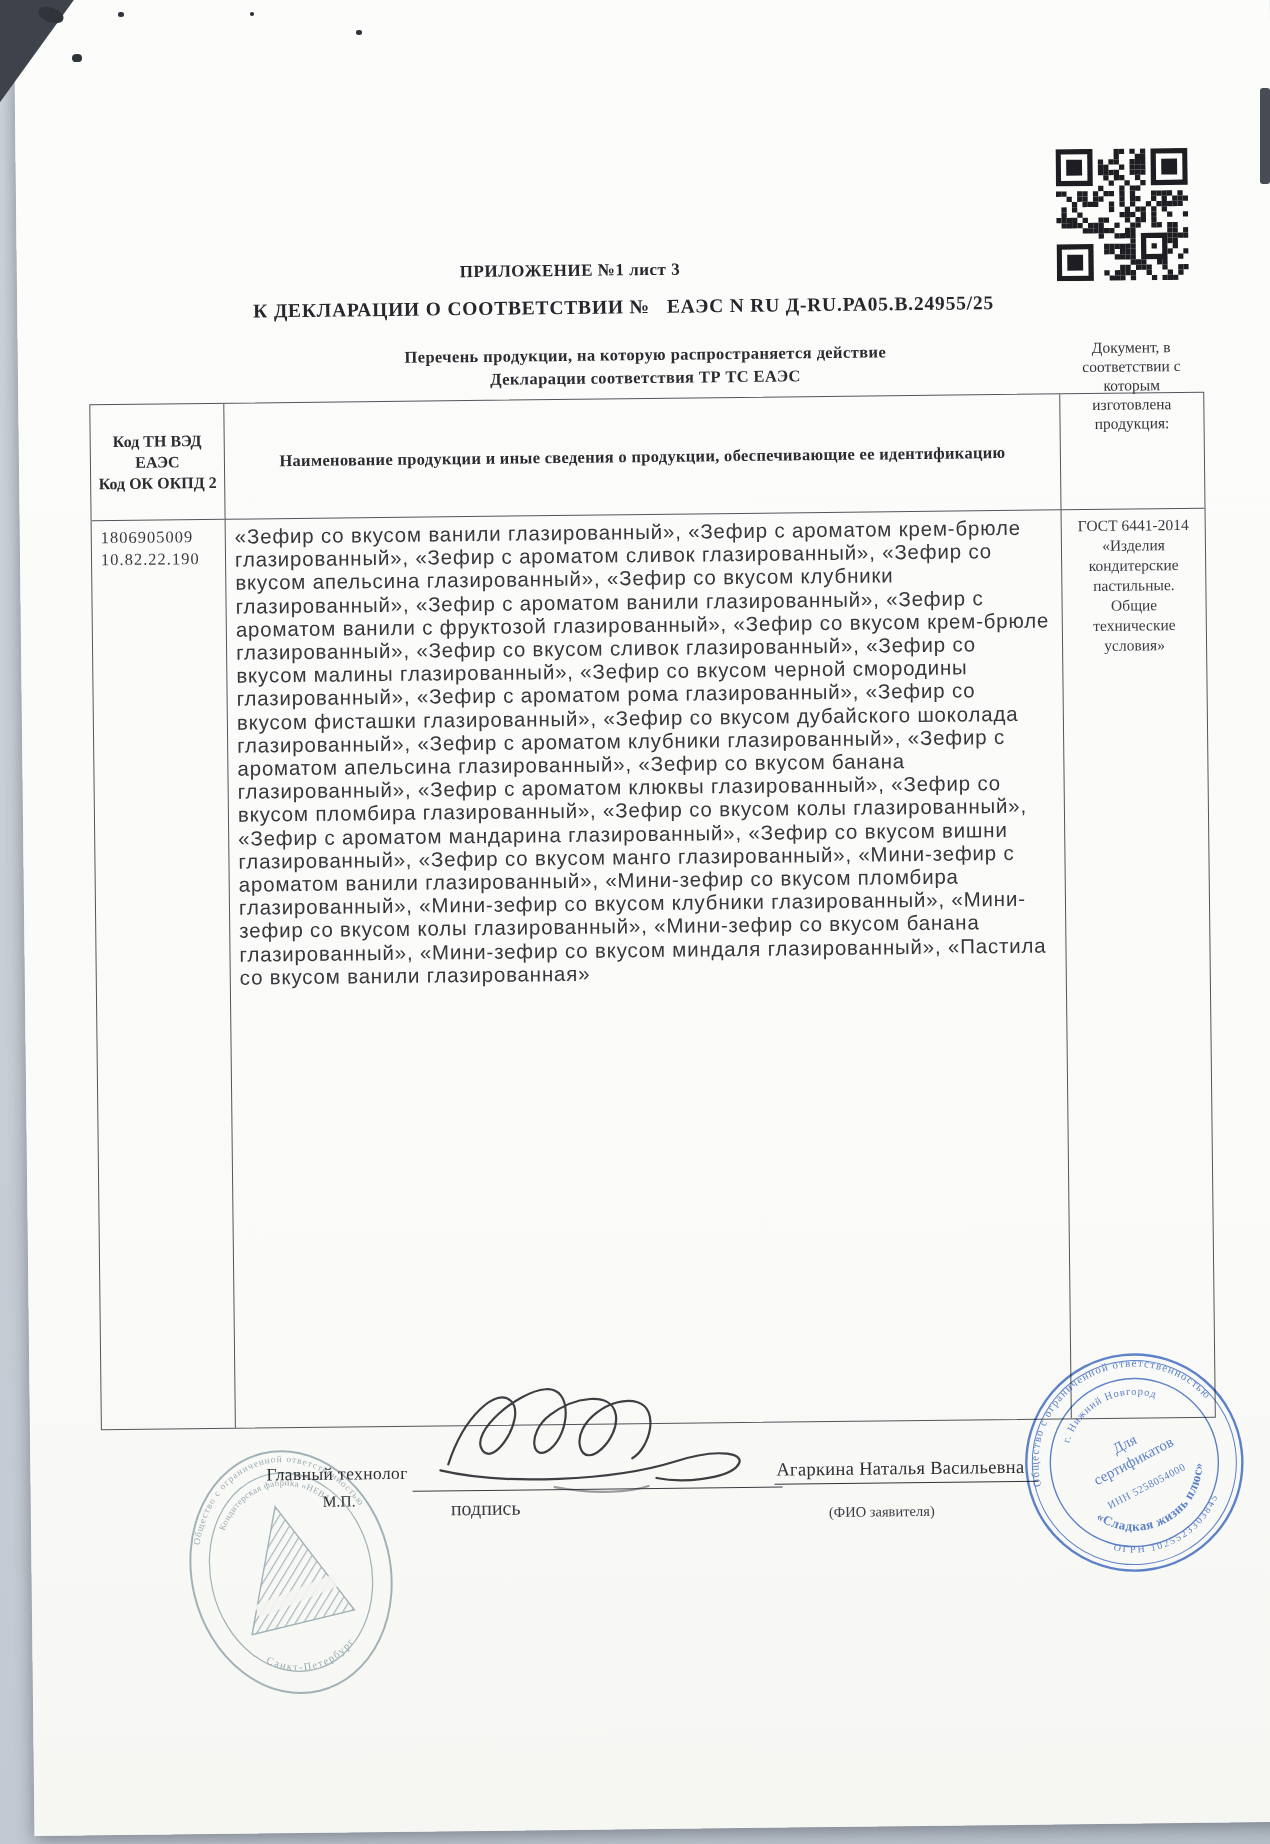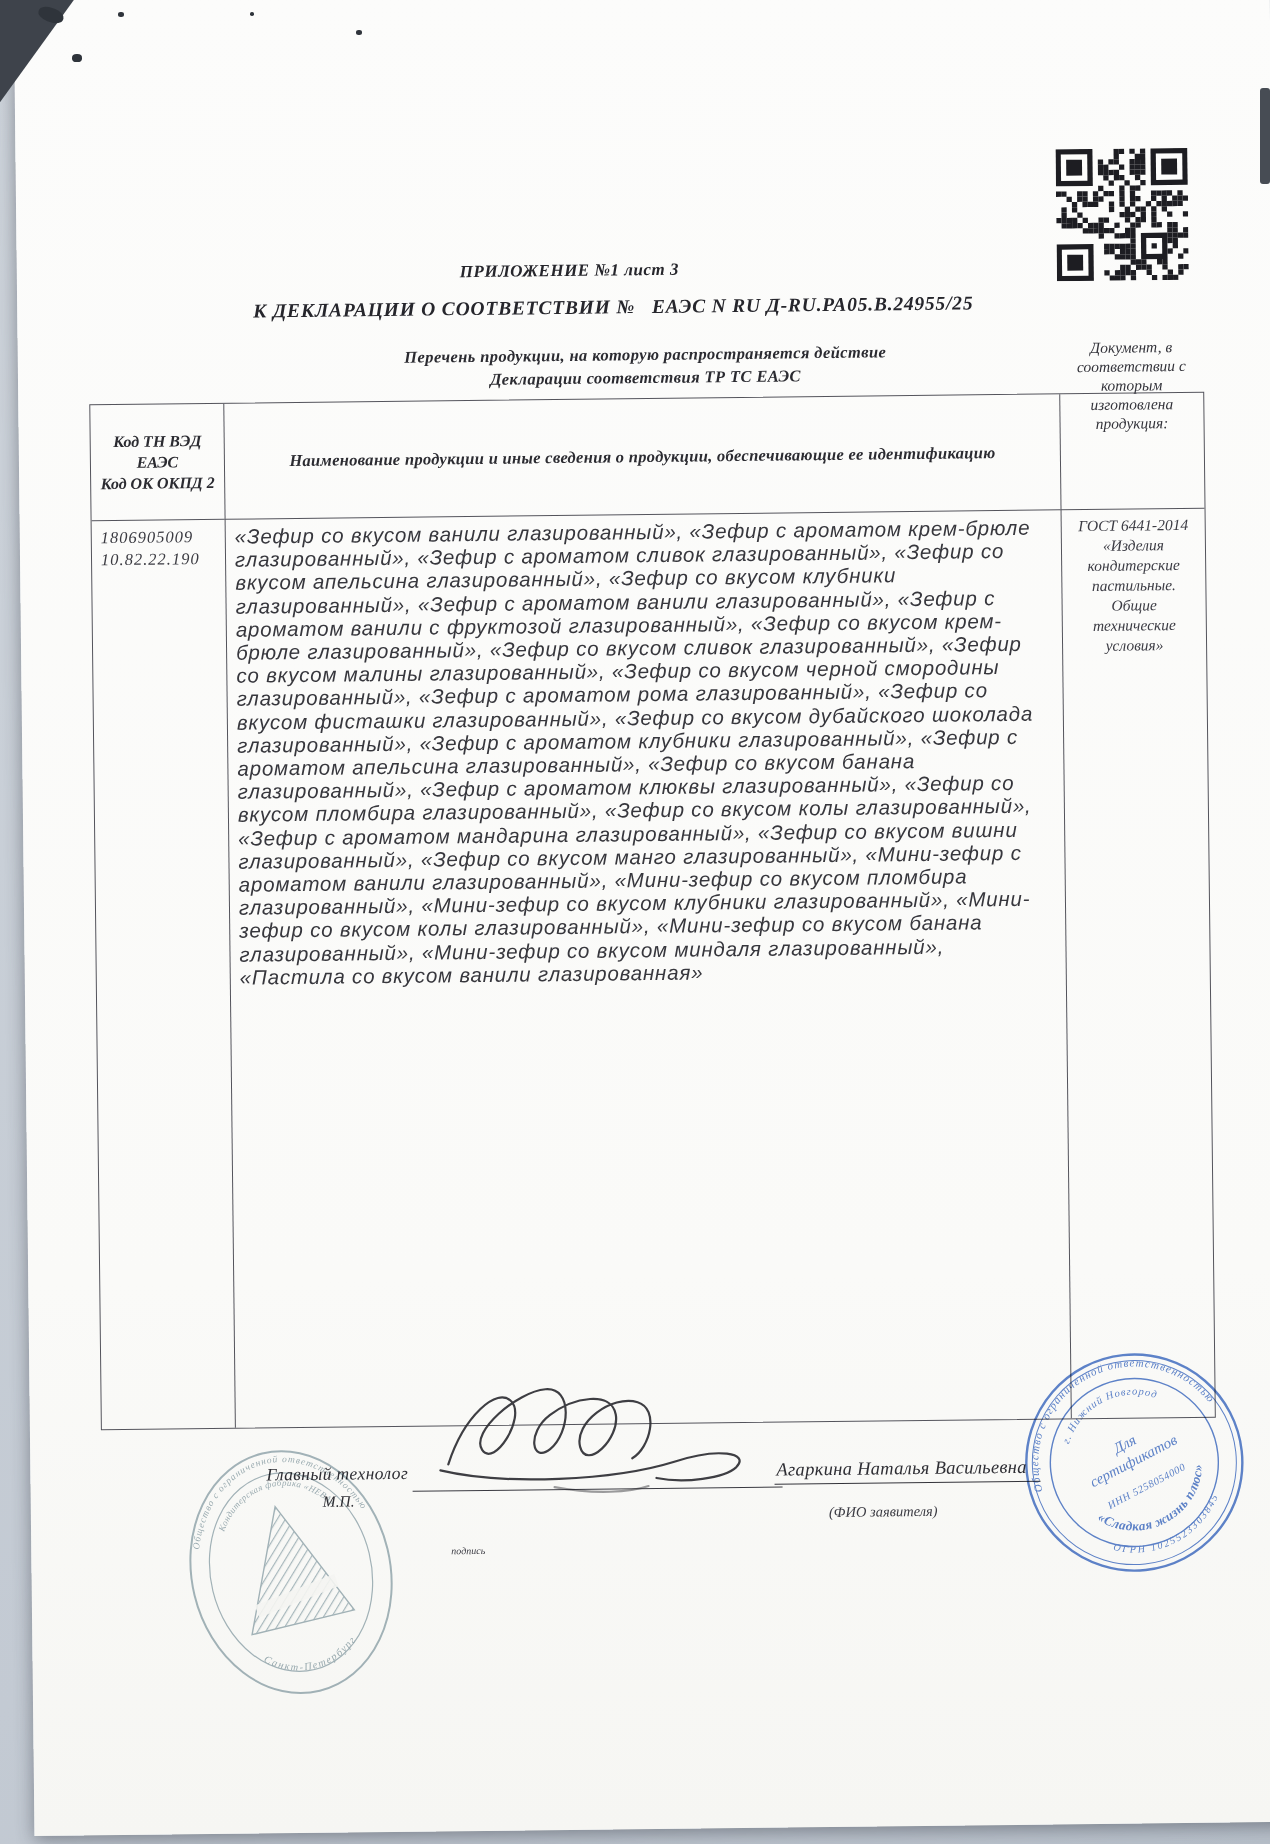--- a/index.html
+++ b/index.html
@@ -2,21 +2,21 @@
 <html><head>
 <meta charset="utf-8">
 <style>
   html,body{margin:0;padding:0;}
   body{
     width:1270px;height:1844px;overflow:hidden;
     font-family:"Liberation Serif","DejaVu Serif",serif;
     background:#c3cad3;
   }
   .scene{position:relative;width:1270px;height:1844px;overflow:hidden;
-    background:linear-gradient(135deg,#ced4db 0%,#c3cad3 55%,#b7bfc9 100%);font-style:italic;}
+    background:linear-gradient(135deg,#ced4db 0%,#c3cad3 55%,#b7bfc9 100%);}
   .page{
     position:absolute;left:24px;top:-16px;width:1256px;height:1845px;
     background:linear-gradient(180deg,#fcfcfb 0%,#fafaf8 70%,#f6f6f3 100%);
     transform:rotate(-0.65deg);
     box-shadow:0 4px 18px rgba(40,45,55,.45);
   }
   .corner-fold{position:absolute;left:-2px;top:-3px;width:78px;height:108px;
     background:#3e434b;clip-path:polygon(0 0,100% 0,0 100%);z-index:7;}
   .speck{position:absolute;background:#2f343b;border-radius:45%;z-index:7;}
   .edge-sliver{position:absolute;left:1260px;top:88px;width:10px;height:96px;
@@ -51,21 +51,21 @@
     font-family:"Liberation Sans","DejaVu Sans",sans-serif;
     font-size:20.5px;line-height:23.2px;letter-spacing:.8px;color:#37373d;text-align:left;}
   .b-doc{padding:6px 10px 0 10px;text-align:center;
     font-size:15.5px;line-height:20px;color:#3c3c44;}
 
   
   .role-label{position:absolute;left:236px;top:1476px;font-size:17.5px;color:#2e2e34;letter-spacing:.4px;}
   .mp-label{position:absolute;left:292px;top:1505px;font-size:15.5px;color:#2e2e34;}
   .sig-line{position:absolute;left:382px;top:1504px;width:370px;height:0;
     border-top:1.7px solid #3a3a41;}
-  .sig-caption{position:absolute;left:420px;top:1511px;font-size:10px;color:#3c3c44;margin-top:48px;}
+  .sig-caption{position:absolute;left:420px;top:1511px;font-size:20px;color:#3c3c44;}
   .applicant-name{position:absolute;left:744px;top:1477px;font-size:18.5px;color:#2e2e34;
     border-bottom:1.7px solid #33333a;padding:0 14px 3px 2px;letter-spacing:.3px;}
   .applicant-caption{position:absolute;left:798px;top:1522px;font-size:14.5px;color:#3c3c44;}
 
   .qr{position:absolute;left:1040px;top:170px;z-index:4;}
   .scribble{position:absolute;left:404px;top:1390px;z-index:5;}
   .factory-stamp{position:absolute;left:152px;top:1455px;z-index:6;mix-blend-mode:multiply;}
   .company-stamp{position:absolute;left:984px;top:1364px;z-index:6;mix-blend-mode:multiply;}
 </style>
 </head>

